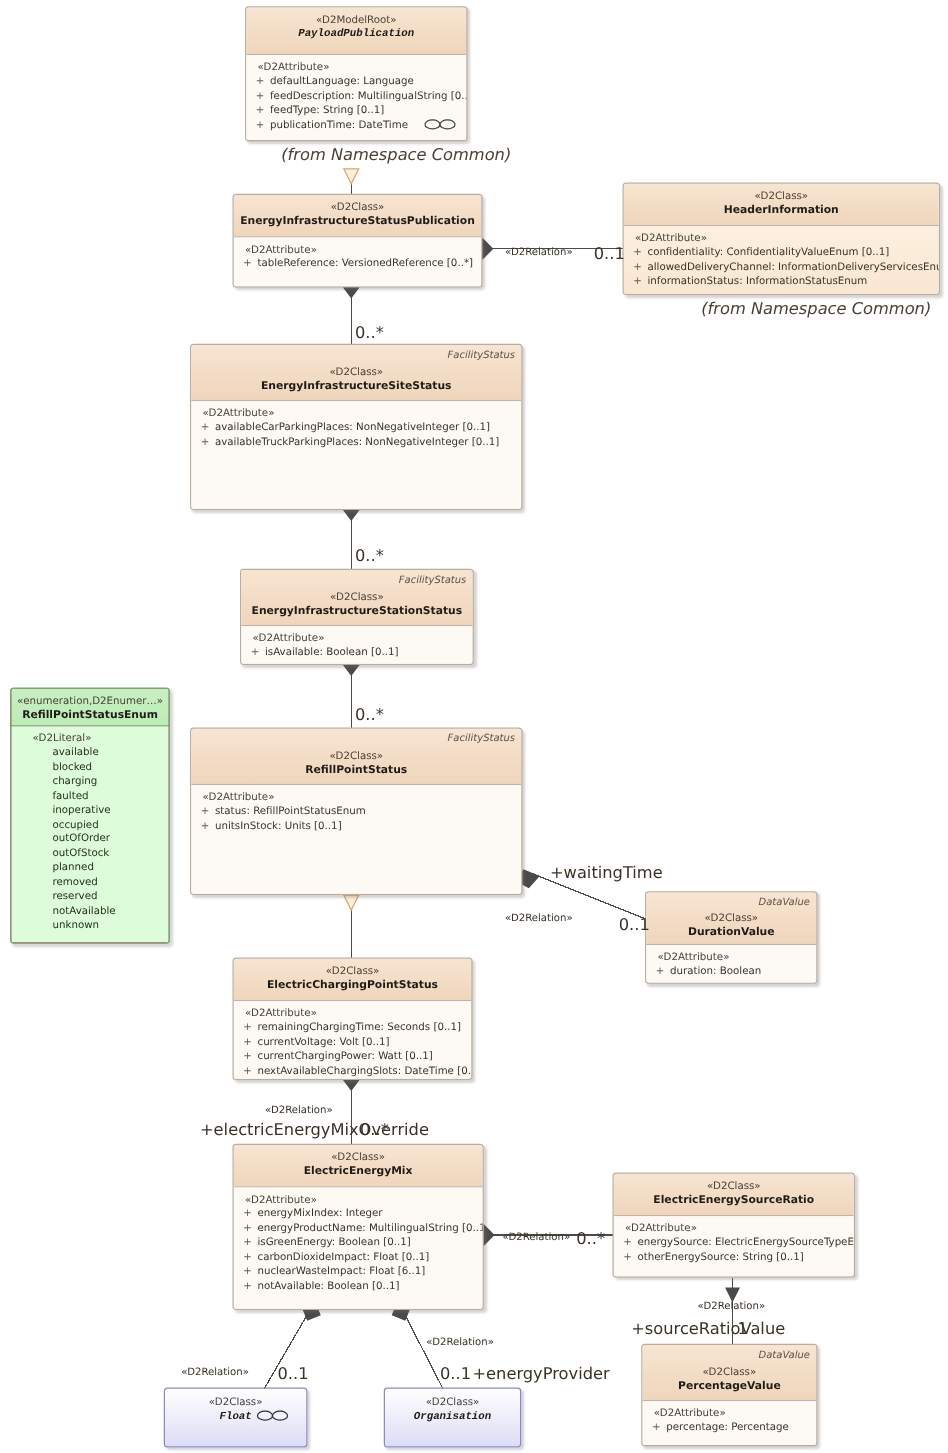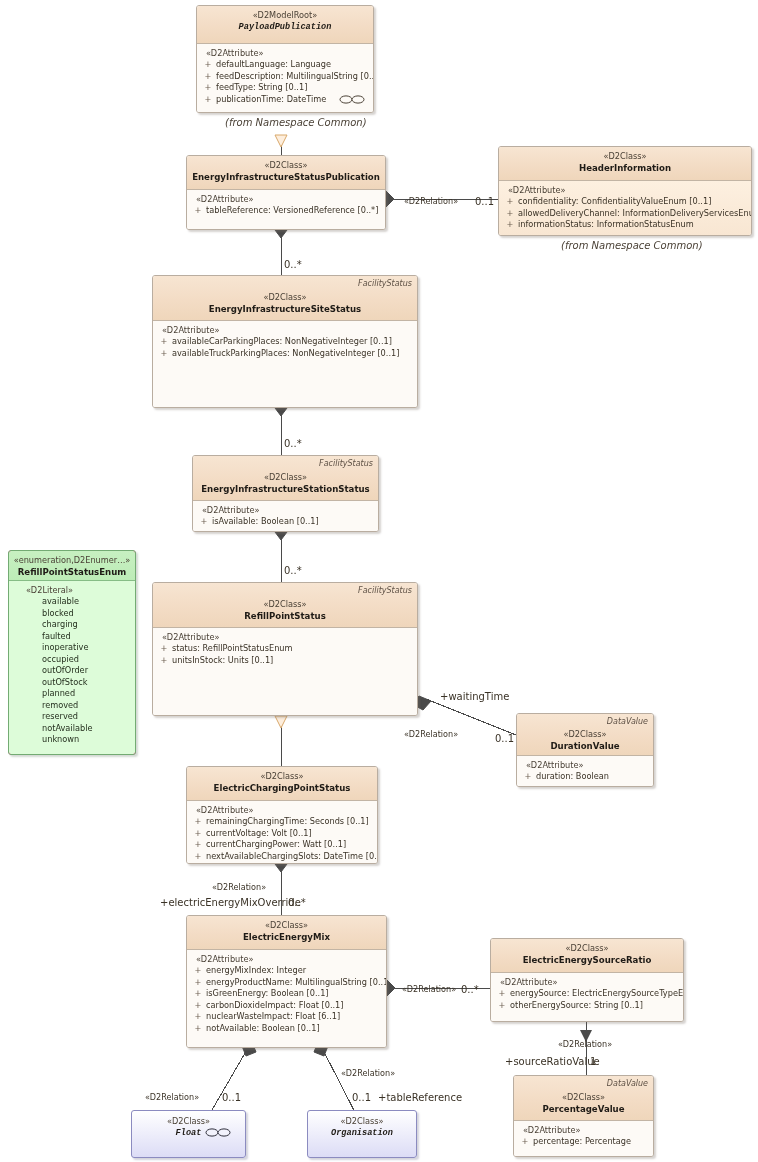--- a/index.html
+++ b/index.html
@@ -37,21 +37,21 @@
   
   .cls.purple{border:1px solid #8b8bc0;background:linear-gradient(to bottom,#ffffff 0%,#dcdcf6 100%);
        box-shadow:2px 2px 2px rgba(110,110,140,.30);}
   .cls.purple .hdr{background:transparent;border-bottom:none;padding:5px 4px 7px 4px;}
 
   
   .glasses{position:absolute;width:26px;height:11px;}
   .glasses svg{display:block;}
 
   
-  .lbl{position:absolute;white-space:nowrap;font-size:10px;color:#3a3226;}
+  .lbl{position:absolute;white-space:nowrap;font-size:13px;color:#3a3226;}
   .lbl.ital{font-style:italic;color:#4a4136;}
   .lbl.rel{font-size:8.1px;}
 </style>
 </head>
 <body>
 
 <div class="canvas">
 
   <svg class="edges" viewBox="0 0 758 1162">
     <defs>
@@ -403,15 +403,15 @@
 
   <div class="lbl rel" style="left:558px;top:1039px;">«D2Relation»</div>
   <div class="lbl" style="left:505px;top:1056px;">+sourceRatioValue</div>
   <div class="lbl" style="left:590px;top:1056px;">1</div>
 
   <div class="lbl rel" style="left:145px;top:1092px;">«D2Relation»</div>
   <div class="lbl" style="left:222px;top:1092px;">0..1</div>
 
   <div class="lbl rel" style="left:341px;top:1068px;">«D2Relation»</div>
   <div class="lbl" style="left:352px;top:1092px;">0..1</div>
-  <div class="lbl" style="left:378px;top:1092px;">+tableReference</div>
+  <div class="lbl" style="left:378px;top:1092px;">+energyProvider</div>
 
 </div>
 
 </body></html>

